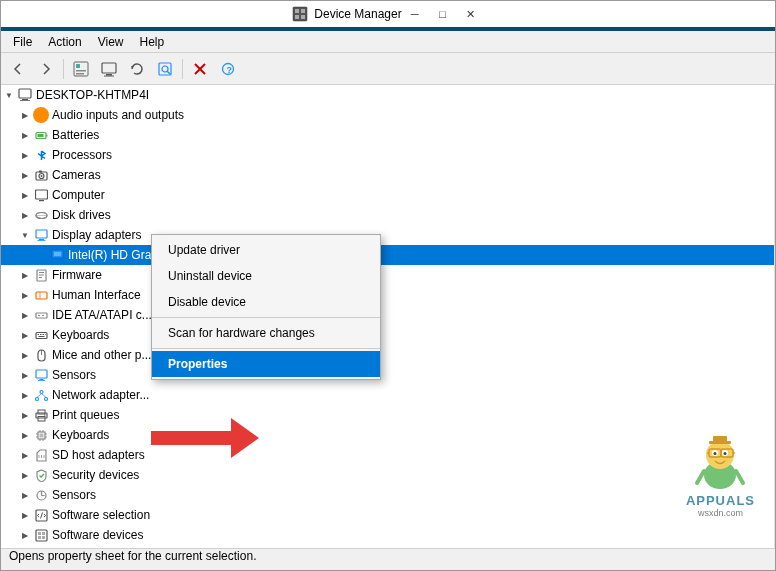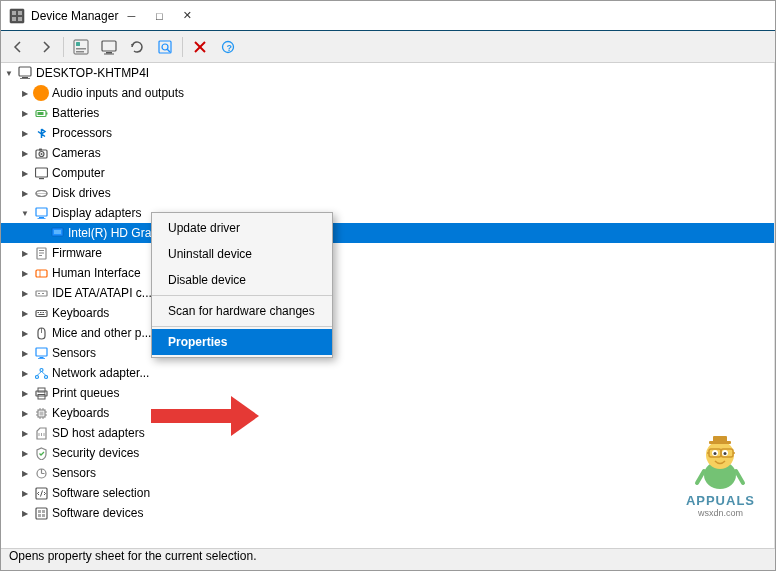--- a/index.html
+++ b/index.html
@@ -21,22 +21,22 @@
       display: flex;
       flex-direction: column;
     }
 
     .title-bar {
       background: #fff;
       height: 30px;
       display: flex;
       align-items: center;
       padding: 0 8px;
-      border-bottom: 1px solid #0c4a6e;
-      justify-content: flex-start;
+      border-bottom: 4px solid #0c4a6e;
+      justify-content: center;
     }
 
     .title-bar-left {
       display: flex;
       align-items: center;
       gap: 6px;
     }
 
     .title-bar-icon {
       width: 16px;
@@ -150,21 +150,21 @@
     .tree-expand { width: 16px; flex-shrink: 0; display: flex; align-items: center; justify-content: center; font-size: 8px; color: #555; }
     .tree-icon { width: 16px; height: 16px; flex-shrink: 0; margin-right: 3px; display: flex; align-items: center; justify-content: center; }
     .tree-label { font-size: 12px; color: #000; }
     .icon-speaker { background: #ff8c00; border-radius: 50%; }
 
     
     .context-menu {
       position: absolute;
       top: 149px;
       left: 150px;
-      width: 182px;
+      width: 230px;
       background: #f5f5f5;
       border: 1px solid #aaa;
       box-shadow: 3px 3px 8px rgba(0,0,0,0.3);
       z-index: 100;
       padding: 2px 0;
     }
 
     .ctx-item {
       height: 26px;
       display: flex;
@@ -264,20 +264,26 @@
       </span>
       <span class="title-bar-title">Device Manager</span>
     </div>
     <div class="title-bar-buttons">
       <button class="title-btn">─</button>
       <button class="title-btn">□</button>
       <button class="title-btn close">✕</button>
     </div>
   </div>
 
+  <div class="menu-bar">
+    <span class="menu-item">File</span>
+    <span class="menu-item">Action</span>
+    <span class="menu-item">View</span>
+    <span class="menu-item">Help</span>
+  </div>
 
   <div class="toolbar">
     <button class="toolbar-btn">
       <svg width="14" height="14" viewBox="0 0 14 14">
           <path d="M9 2L4 7l5 5" stroke="#555" stroke-width="1.5" fill="none"></path>
         </svg>
     </button>
     <button class="toolbar-btn">
       <svg width="14" height="14" viewBox="0 0 14 14">
           <path d="M5 2l5 5-5 5" stroke="#555" stroke-width="1.5" fill="none"></path>

